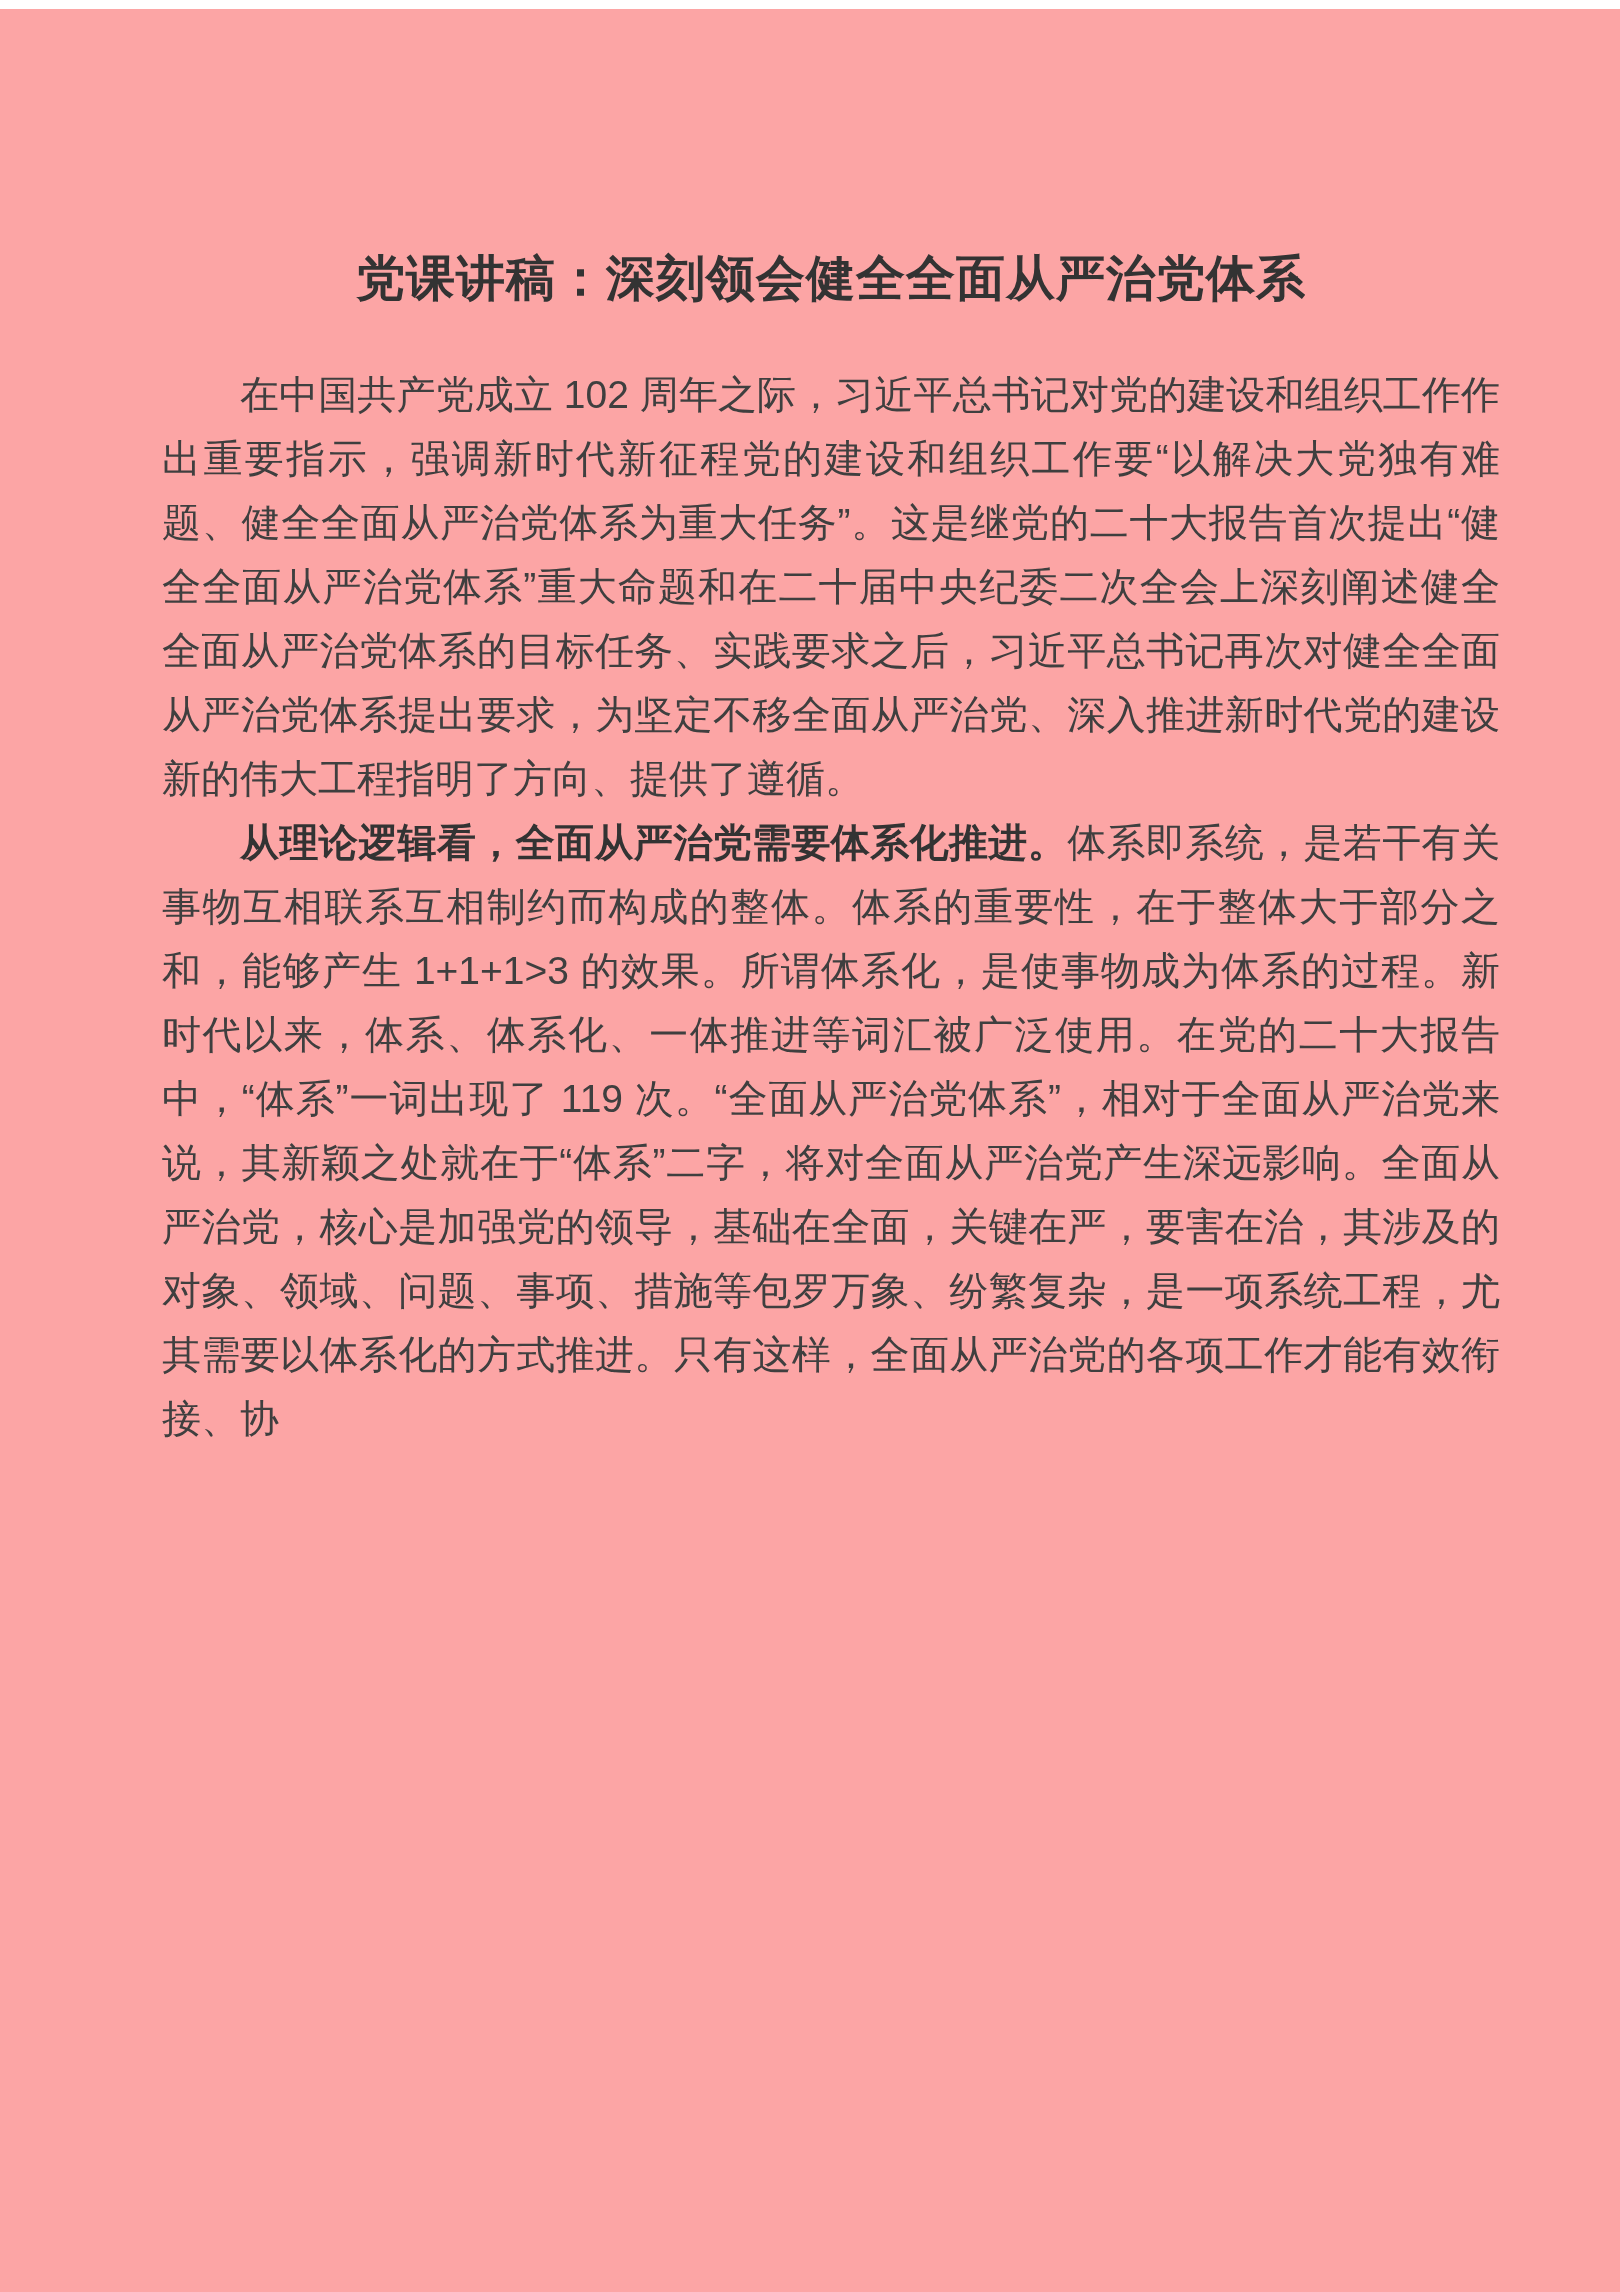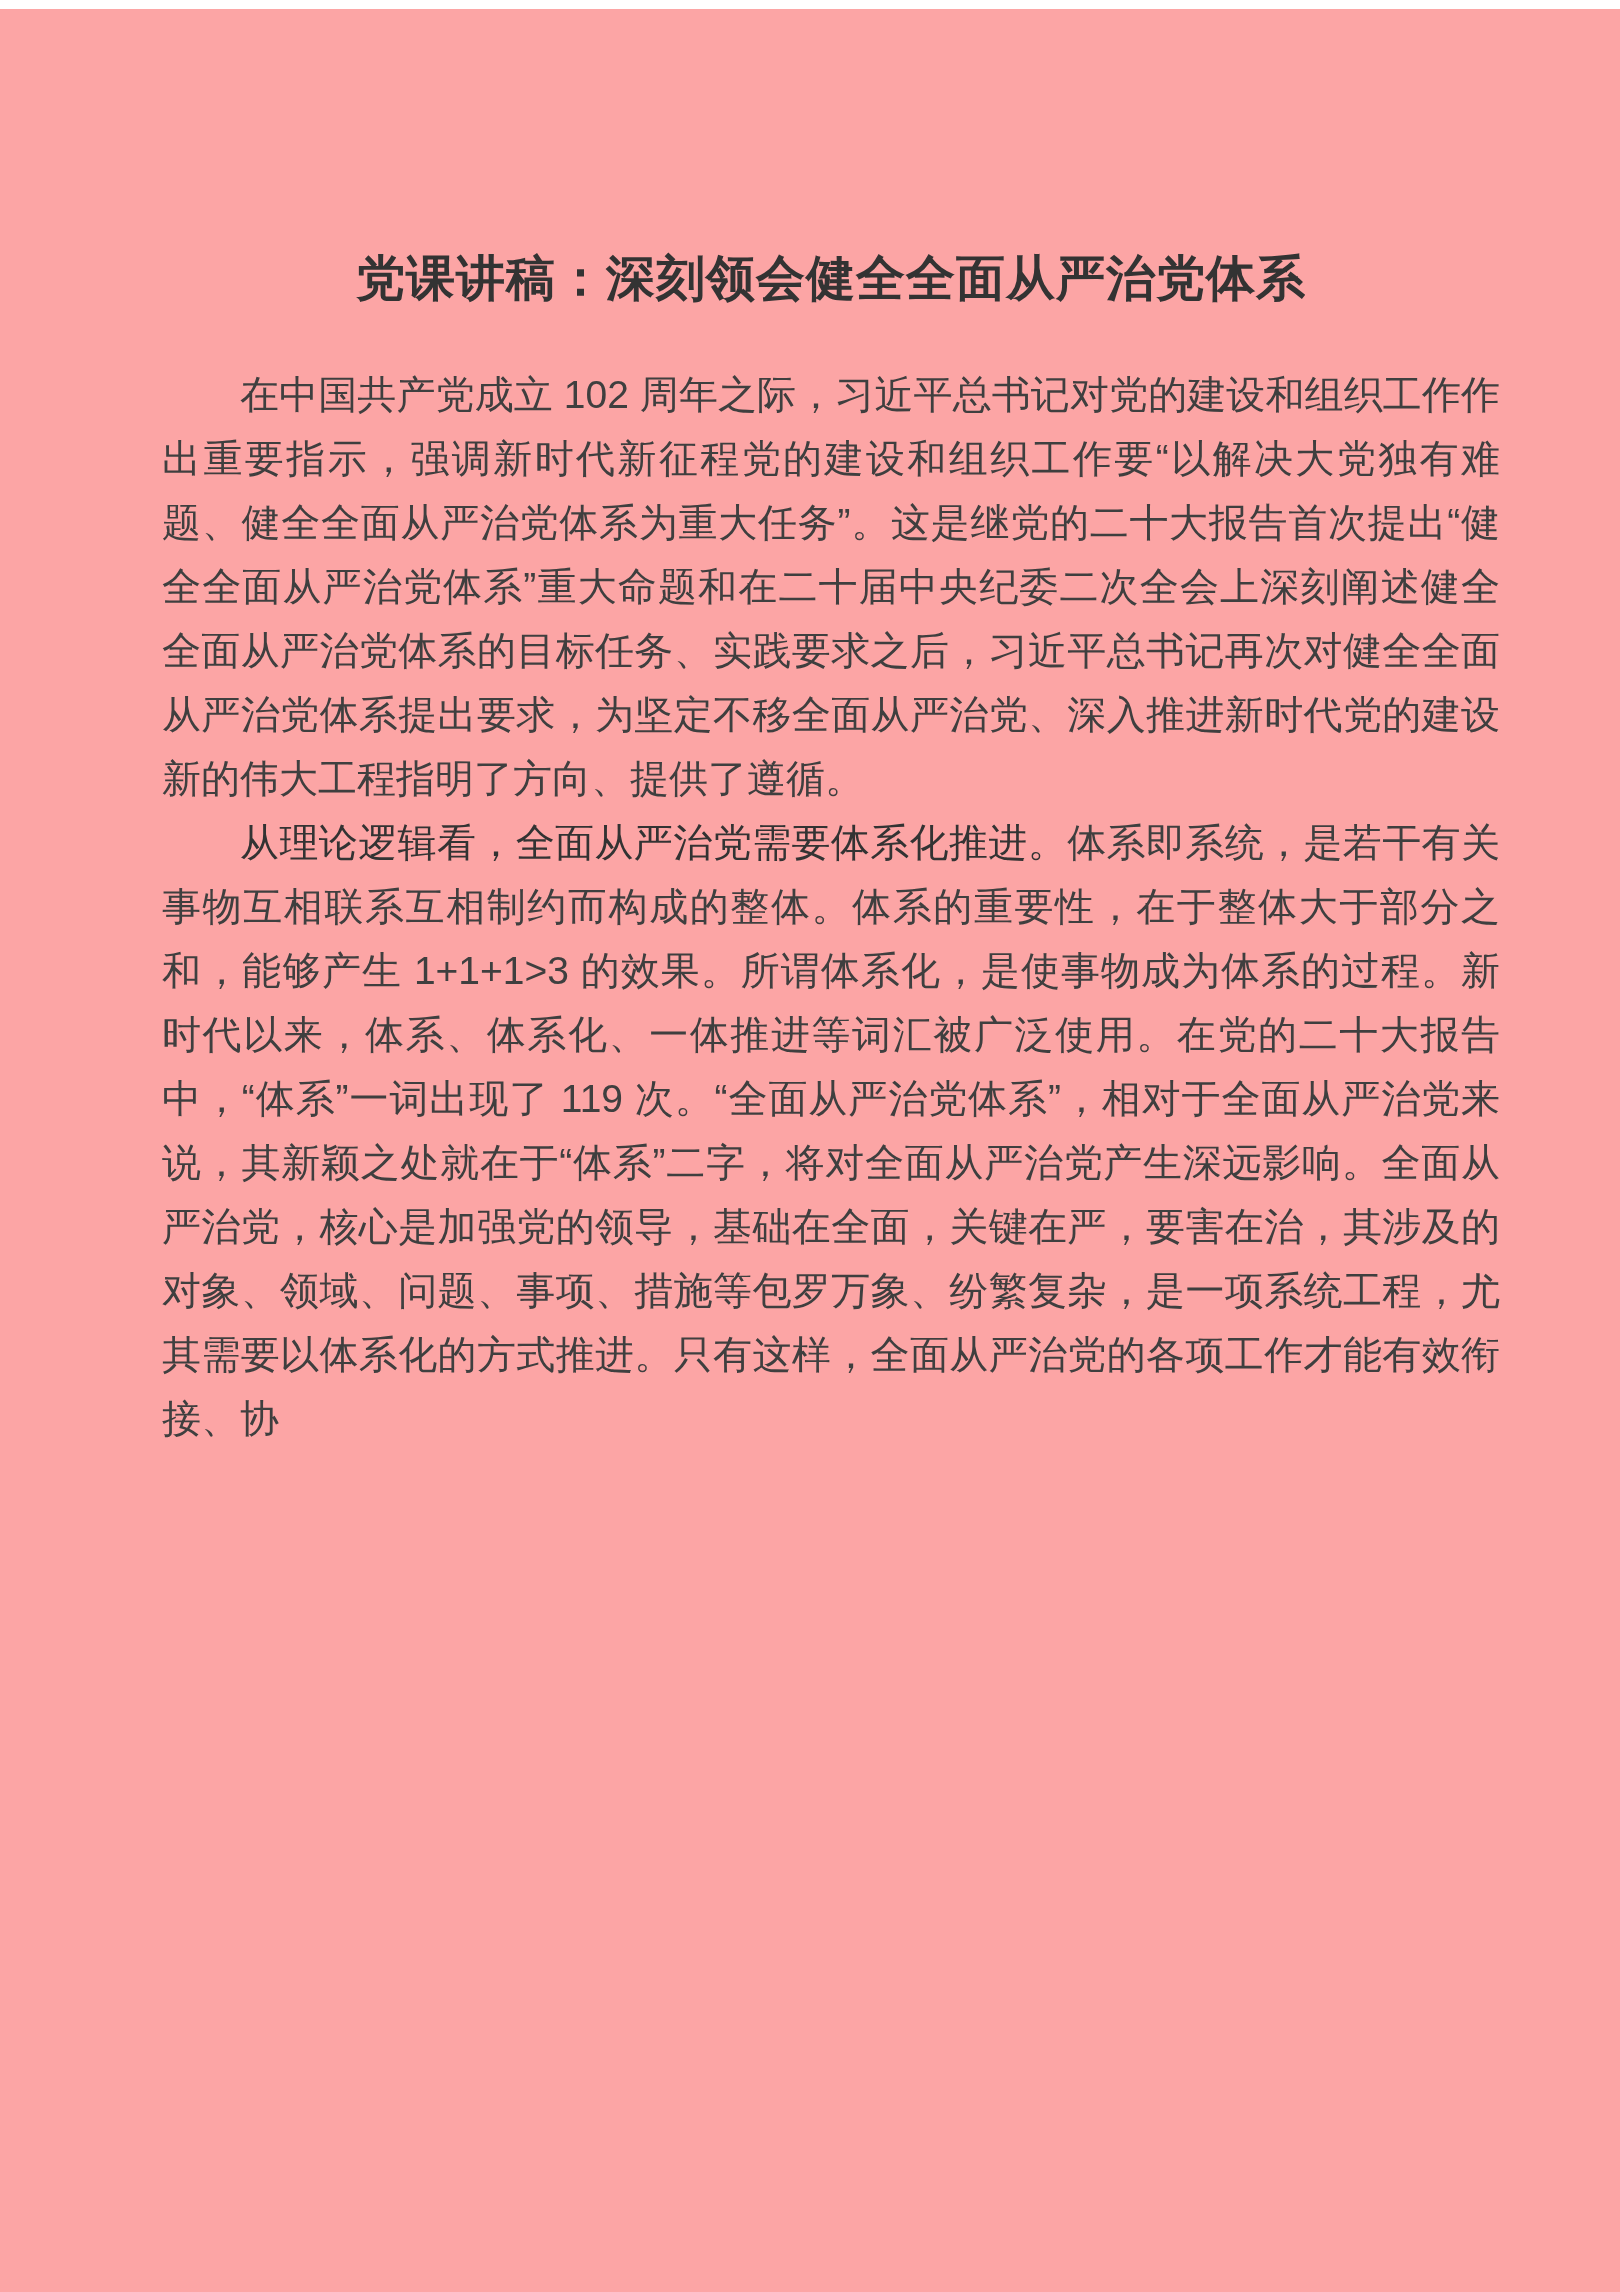--- a/index.html
+++ b/index.html
@@ -38,21 +38,21 @@
     text-indent: 2em;
     text-align: justify;
     color: #3f3f3f;
     word-break: break-all;
   }
   .para.heading {
     font-weight: bold;
     color: #333333;
   }
   .lead-bold {
-    font-weight: normal;
+    font-weight: bold;
     color: #333333;
   }
 </style>
 </head>
 <body>
 
 <div class="page">
 
   <h1 class="doc-title">党课讲稿：深刻领会健全全面从严治党体系</h1>
 

